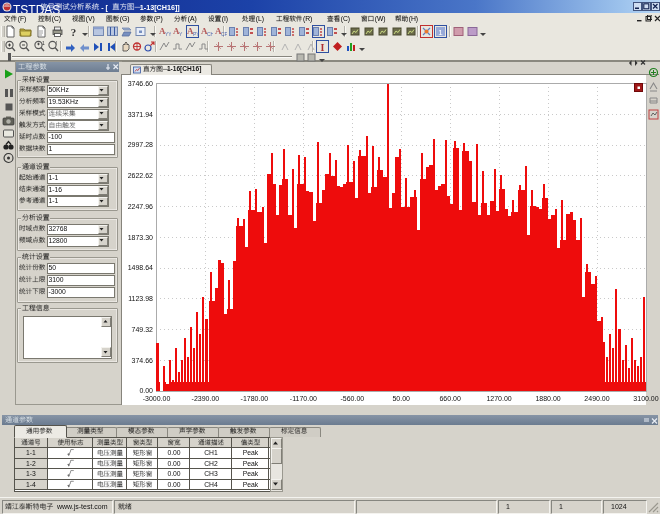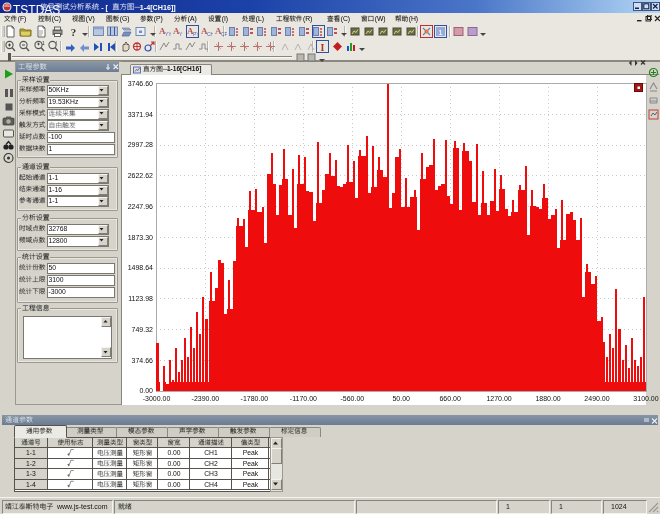--- a/index.html
+++ b/index.html
@@ -5,21 +5,21 @@
 </style></head><body>
 
 <div style="position:absolute;left:0;top:0;width:660px;height:13px;background:linear-gradient(90deg,#10288c 0%,#1c42a8 38%,#4a76c8 72%,#9cc2ec 94%,#b6d6f6 100%)"></div>
 <svg style="position:absolute;left:2px;top:2px" width="10" height="10">
     <circle cx="5" cy="5" r="4.5" fill="#e8e8e8"></circle>
     <circle cx="5" cy="5" r="3.4" fill="#c03030"></circle>
     <path d="M2 5a3 3 0 0 1 6 0z" fill="#e8e8e8" opacity="0.5"></path>
   </svg>
 <span style="position:absolute;left:13px;top:2.6px;font-size:12px;font-weight:normal;color:#fff;white-space:pre">TSTDAS</span>
 <span style="position:absolute;left:101.2px;top:2.6px;font-size:7.2px;font-weight:bold;color:#fff;white-space:pre">- [</span>
-<span style="position:absolute;left:139.8px;top:2.6px;font-size:7.2px;font-weight:bold;color:#fff;white-space:pre">1-4[CH16]]</span>
+<span style="position:absolute;left:139.8px;top:2.6px;font-size:7.2px;font-weight:bold;color:#fff;white-space:pre">1-13[CH16]]</span>
 <svg style="position:absolute;left:632.5px;top:2px" width="9" height="9">
     <rect x="0.5" y="0.5" width="8" height="8" fill="#cfdef2" stroke="#41547e"></rect>
     <rect x="2" y="5.5" width="4" height="1.5" fill="#10214f"></rect>
   </svg>
 <svg style="position:absolute;left:641.8px;top:2px" width="9" height="9">
     <rect x="0.5" y="0.5" width="8" height="8" fill="#cfdef2" stroke="#41547e"></rect>
     <rect x="1.8" y="1.8" width="5" height="5" fill="none" stroke="#10214f" stroke-width="1.1"></rect>
   </svg>
 <svg style="position:absolute;left:651.1px;top:2px" width="9" height="9">
     <rect x="0.5" y="0.5" width="8" height="8" fill="#cfdef2" stroke="#41547e"></rect>

